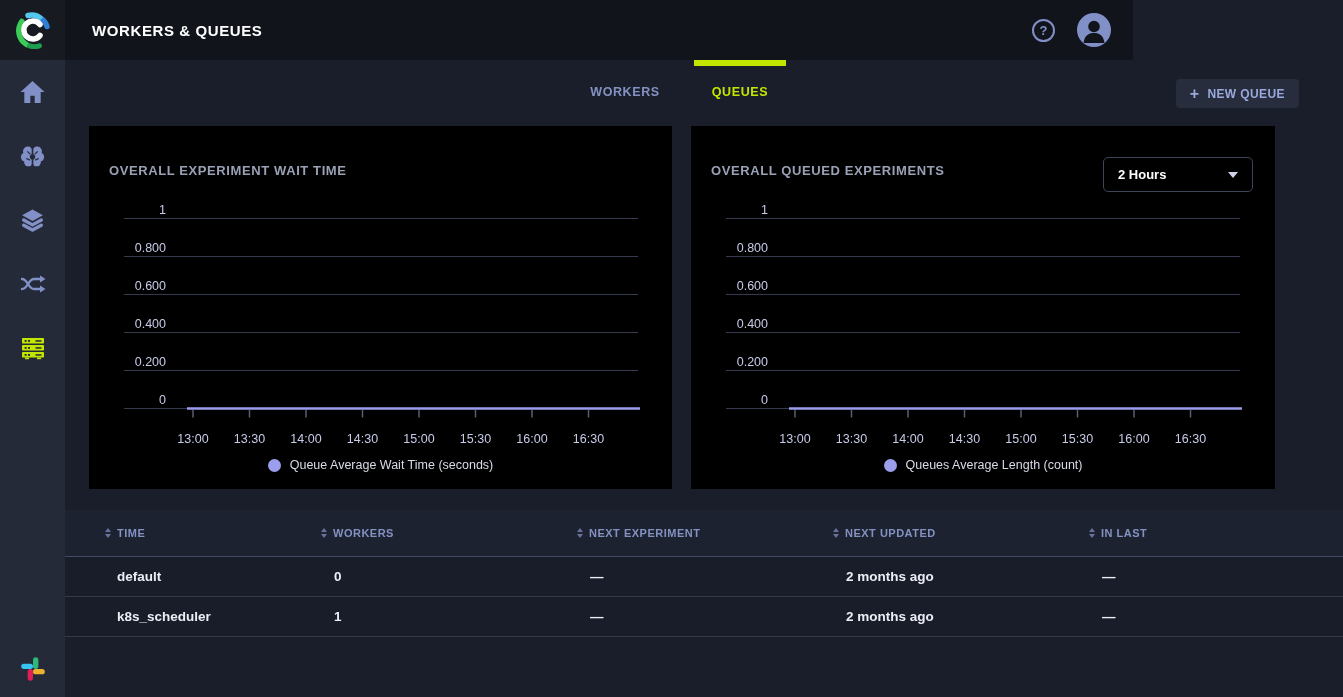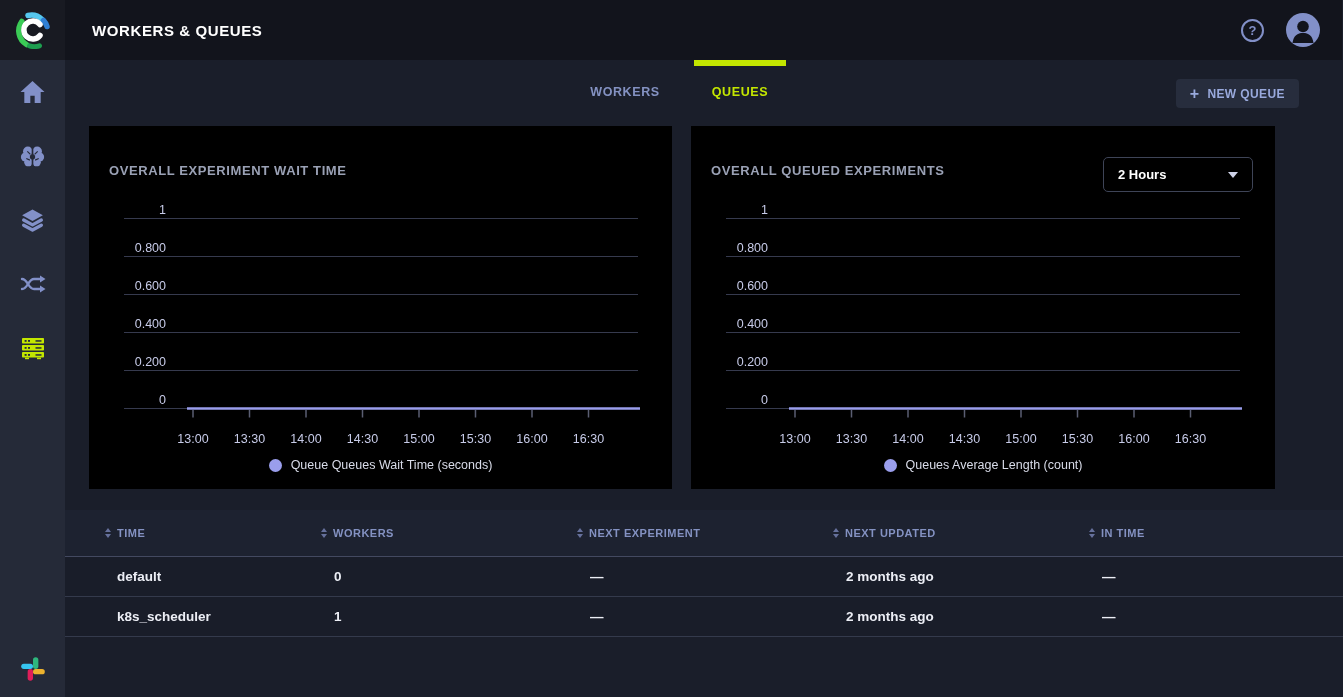--- a/index.html
+++ b/index.html
@@ -1,20 +1,20 @@
 <!DOCTYPE html>
 <html><head>
 <meta charset="utf-8">
 <style>
   * { margin:0; padding:0; box-sizing:border-box; }
   html,body { width:1343px; height:697px; overflow:hidden; background:#1A1E2A;
               font-family:"Liberation Sans", sans-serif; }
 
   
-  .topbar { position:absolute; left:0; top:0; width:1342px; height:60px;
+  .topbar { position:absolute; left:0; top:0; width:1133px; height:60px;
             background:#12141C; display:flex; align-items:center; z-index:5; }
   .logo-cell { width:65px; height:60px; background:#181A22; display:flex;
                align-items:center; justify-content:center; flex:0 0 65px; cursor:pointer; }
   .app-title { color:#FFFFFF; font-size:15px; font-weight:bold; letter-spacing:0.6px;
                margin-left:27px; }
   .topbar-right { margin-left:auto; display:flex; align-items:center; gap:22px;
                   padding-right:22px; }
   .help-icon { width:23px; height:23px; border:2px solid #8290C8; border-radius:50%;
                color:#8290C8; font-size:13px; font-weight:bold; display:flex;
                align-items:center; justify-content:center; cursor:pointer; }
@@ -236,21 +236,21 @@
           <line x1="386.5" y1="284" x2="386.5" y2="291.5" stroke="#5A5E72" stroke-width="1.5"></line>
           <text x="386.5" y="317" text-anchor="middle" fill="#C7CBE8" font-size="12.5">15:30</text>
           <line x1="443" y1="284" x2="443" y2="291.5" stroke="#5A5E72" stroke-width="1.5"></line>
           <text x="443" y="317" text-anchor="middle" fill="#C7CBE8" font-size="12.5">16:00</text>
           <line x1="499.5" y1="284" x2="499.5" y2="291.5" stroke="#5A5E72" stroke-width="1.5"></line>
           <text x="499.5" y="317" text-anchor="middle" fill="#C7CBE8" font-size="12.5">16:30</text>
           <polyline points="98,282.5 162.71428571428572,282.5 227.42857142857142,282.5 292.1428571428571,282.5 356.85714285714283,282.5 421.57142857142856,282.5 486.2857142857143,282.5 551,282.5" fill="none" stroke="#9A9EEC" stroke-width="2.5"></polyline>
         </svg>
       <div class="legend">
         <span class="legend-dot"></span>
-        <span class="legend-label">Queue Queues Wait Time (seconds)</span>
+        <span class="legend-label">Queue Average Wait Time (seconds)</span>
       </div>
     </div>
     <div class="panel panel-2">
       <div class="panel-title">OVERALL QUEUED EXPERIMENTS</div>
       <div class="dropdown">
         <span class="dropdown-value">2 Hours</span>
         <span class="caret"></span>
       </div>
       <svg class="chart-svg" width="584" height="363" viewBox="0 0 584 363">
           <line x1="35" y1="92.5" x2="549" y2="92.5" stroke="#363A4E" stroke-width="1"></line>
@@ -318,21 +318,21 @@
             <i class="sort-up"></i>
             <i class="sort-down"></i>
           </span>
         <span>NEXT UPDATED</span>
       </div>
       <div class="th">
         <span class="sort-icon">
             <i class="sort-up"></i>
             <i class="sort-down"></i>
           </span>
-        <span>IN TIME</span>
+        <span>IN LAST</span>
       </div>
     </div>
     <div class="t-row">
       <div class="td">default</div>
       <div class="td">0</div>
       <div class="td">—</div>
       <div class="td">2 months ago</div>
       <div class="td">—</div>
     </div>
     <div class="t-row">

